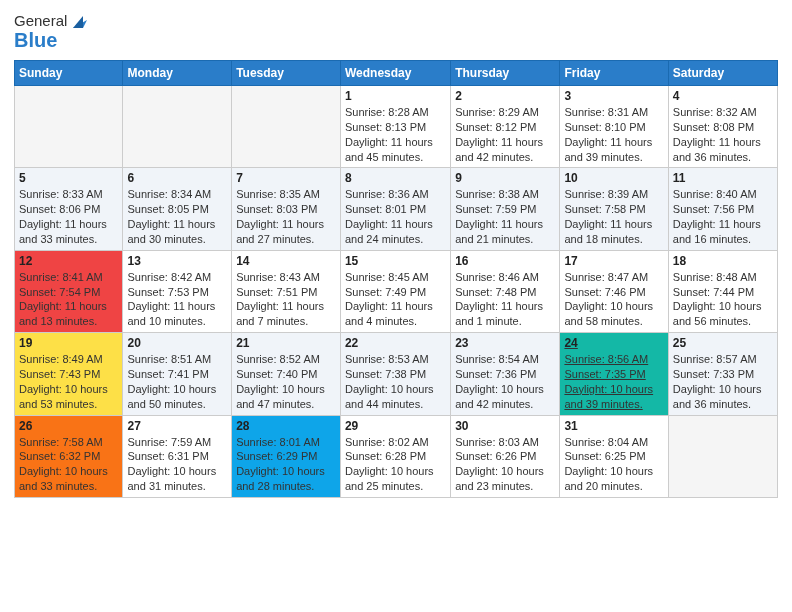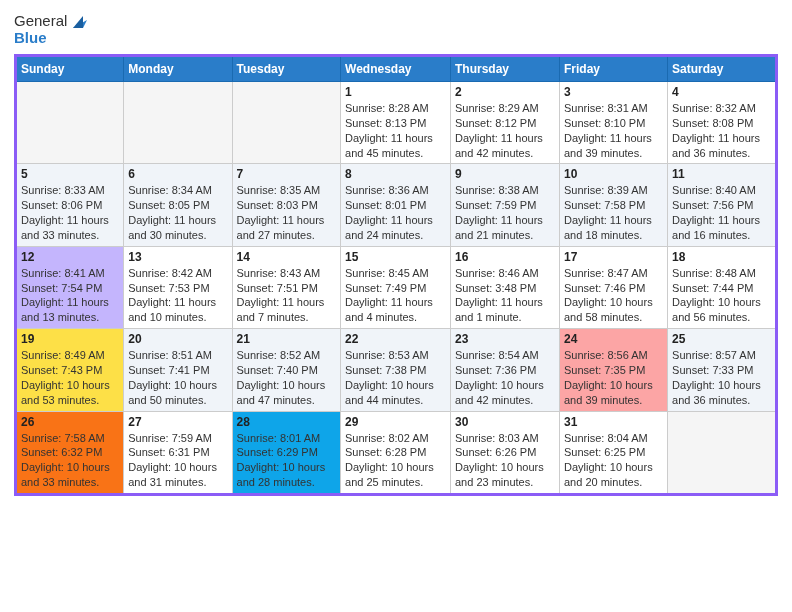--- a/index.html
+++ b/index.html
@@ -44,21 +44,21 @@
       font-weight: normal;
       color: #222;
     }
     .location {
       font-size: 13px;
       color: #444;
     }
     .calendar {
       width: 100%;
       border-collapse: collapse;
-      border: 3px solid #8b5cf6;
+      border: 1px solid #8b5cf6;
     }
     .calendar th {
       background: #2a7dc9;
       color: #fff;
       font-size: 12px;
       font-weight: bold;
       padding: 5px 4px;
       text-align: left;
       border: 1px solid #1a6ab1;
     }
@@ -97,21 +97,21 @@
   <div class="header">
     <div class="logo">
       <div>
         <div style="display:flex;align-items:center;">
           <span class="logo-text" style="color:#333;font-size:15px;">General</span>
           <svg class="logo-icon" viewBox="0 0 22 22" width="22" height="22">
             <polygon points="4,18 18,10 14,18" fill="#2a7dc9"></polygon>
             <polygon points="4,18 14,6 14,18" fill="#1a5fa0"></polygon>
           </svg>
         </div>
-        <div style="color:#2a7dc9;font-weight:bold;font-size:15px;margin-top:-3px;">Blue</div>
+        <div style="color:#2a7dc9;font-weight:bold;font-size:20px;margin-top:-3px;">Blue</div>
       </div>
     </div>
     <div class="title-block">
       <div class="month-title"></div>
       <div class="location"></div>
     </div>
   </div>
 
   <table class="calendar">
     <thead>
@@ -215,21 +215,21 @@
           <td style="background: rgb(240, 244, 249);">
             <div class="day-num">11</div>
             <div class="day-info">
               <div>Sunrise: 8:40 AM</div>
               <div>Sunset: 7:56 PM</div>
               <div>Daylight: 11 hours and 16 minutes.</div>
             </div>
           </td>
         </tr>
         <tr>
-          <td style="background: #c4b5fd;">
+          <td style="background: #ef4444;">
             <div class="day-num">12</div>
             <div class="day-info">
               <div>Sunrise: 8:41 AM</div>
               <div>Sunset: 7:54 PM</div>
               <div>Daylight: 11 hours and 13 minutes.</div>
             </div>
           </td>
           <td style="background: rgb(255, 255, 255);">
             <div class="day-num">13</div>
             <div class="day-info">
@@ -251,21 +251,21 @@
             <div class="day-info">
               <div>Sunrise: 8:45 AM</div>
               <div>Sunset: 7:49 PM</div>
               <div>Daylight: 11 hours and 4 minutes.</div>
             </div>
           </td>
           <td style="background: rgb(255, 255, 255);">
             <div class="day-num">16</div>
             <div class="day-info">
               <div>Sunrise: 8:46 AM</div>
-              <div>Sunset: 3:48 PM</div>
+              <div>Sunset: 7:48 PM</div>
               <div>Daylight: 11 hours and 1 minute.</div>
             </div>
           </td>
           <td style="background: rgb(255, 255, 255);">
             <div class="day-num">17</div>
             <div class="day-info">
               <div>Sunrise: 8:47 AM</div>
               <div>Sunset: 7:46 PM</div>
               <div>Daylight: 10 hours and 58 minutes.</div>
             </div>
@@ -313,21 +313,21 @@
             </div>
           </td>
           <td style="background: rgb(240, 244, 249);">
             <div class="day-num">23</div>
             <div class="day-info">
               <div>Sunrise: 8:54 AM</div>
               <div>Sunset: 7:36 PM</div>
               <div>Daylight: 10 hours and 42 minutes.</div>
             </div>
           </td>
-          <td style="background: #fca5a5;">
+          <td style="background: #14b8a6; text-decoration: underline;">
             <div class="day-num">24</div>
             <div class="day-info">
               <div>Sunrise: 8:56 AM</div>
               <div>Sunset: 7:35 PM</div>
               <div>Daylight: 10 hours and 39 minutes.</div>
             </div>
           </td>
           <td style="background: rgb(240, 244, 249);">
             <div class="day-num">25</div>
             <div class="day-info">

